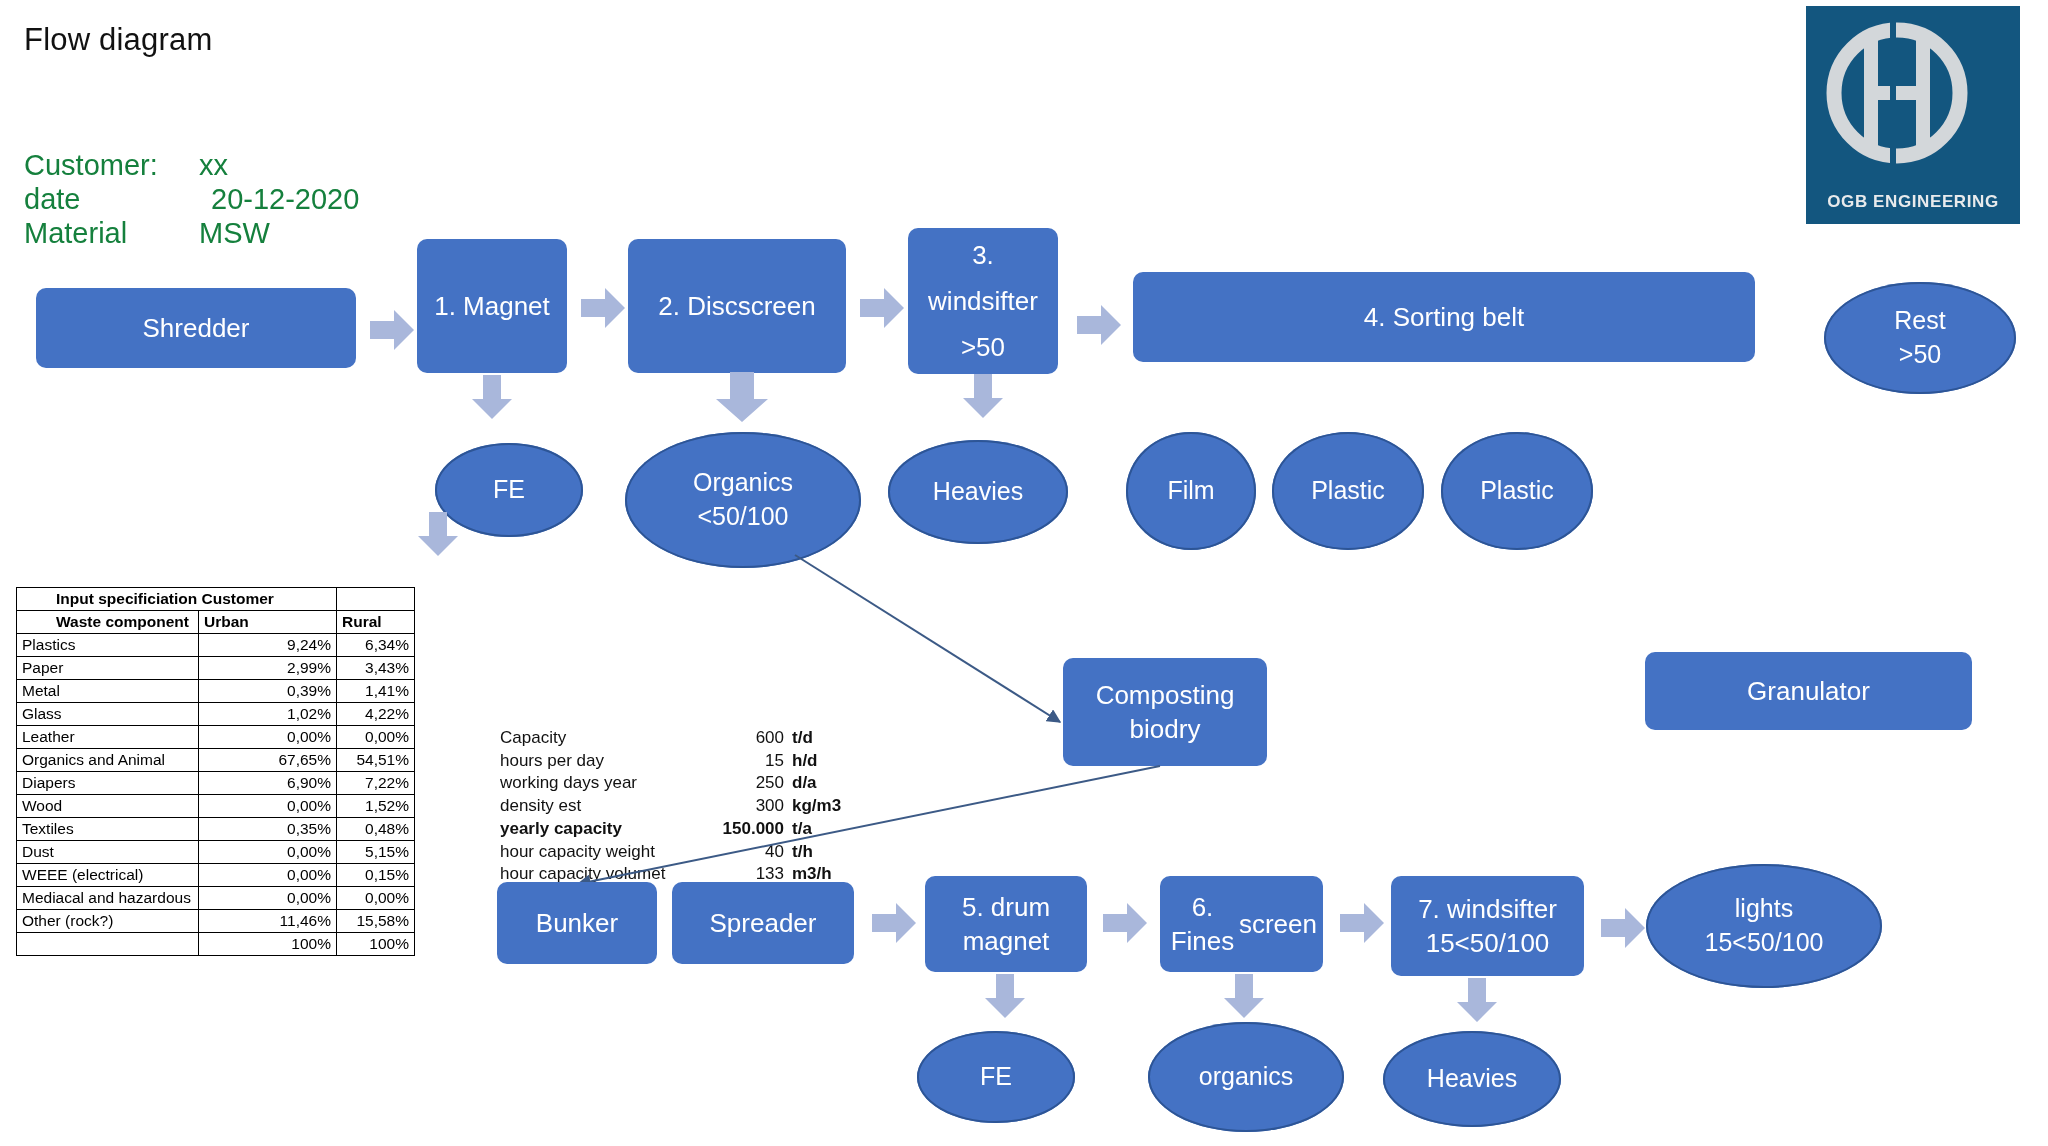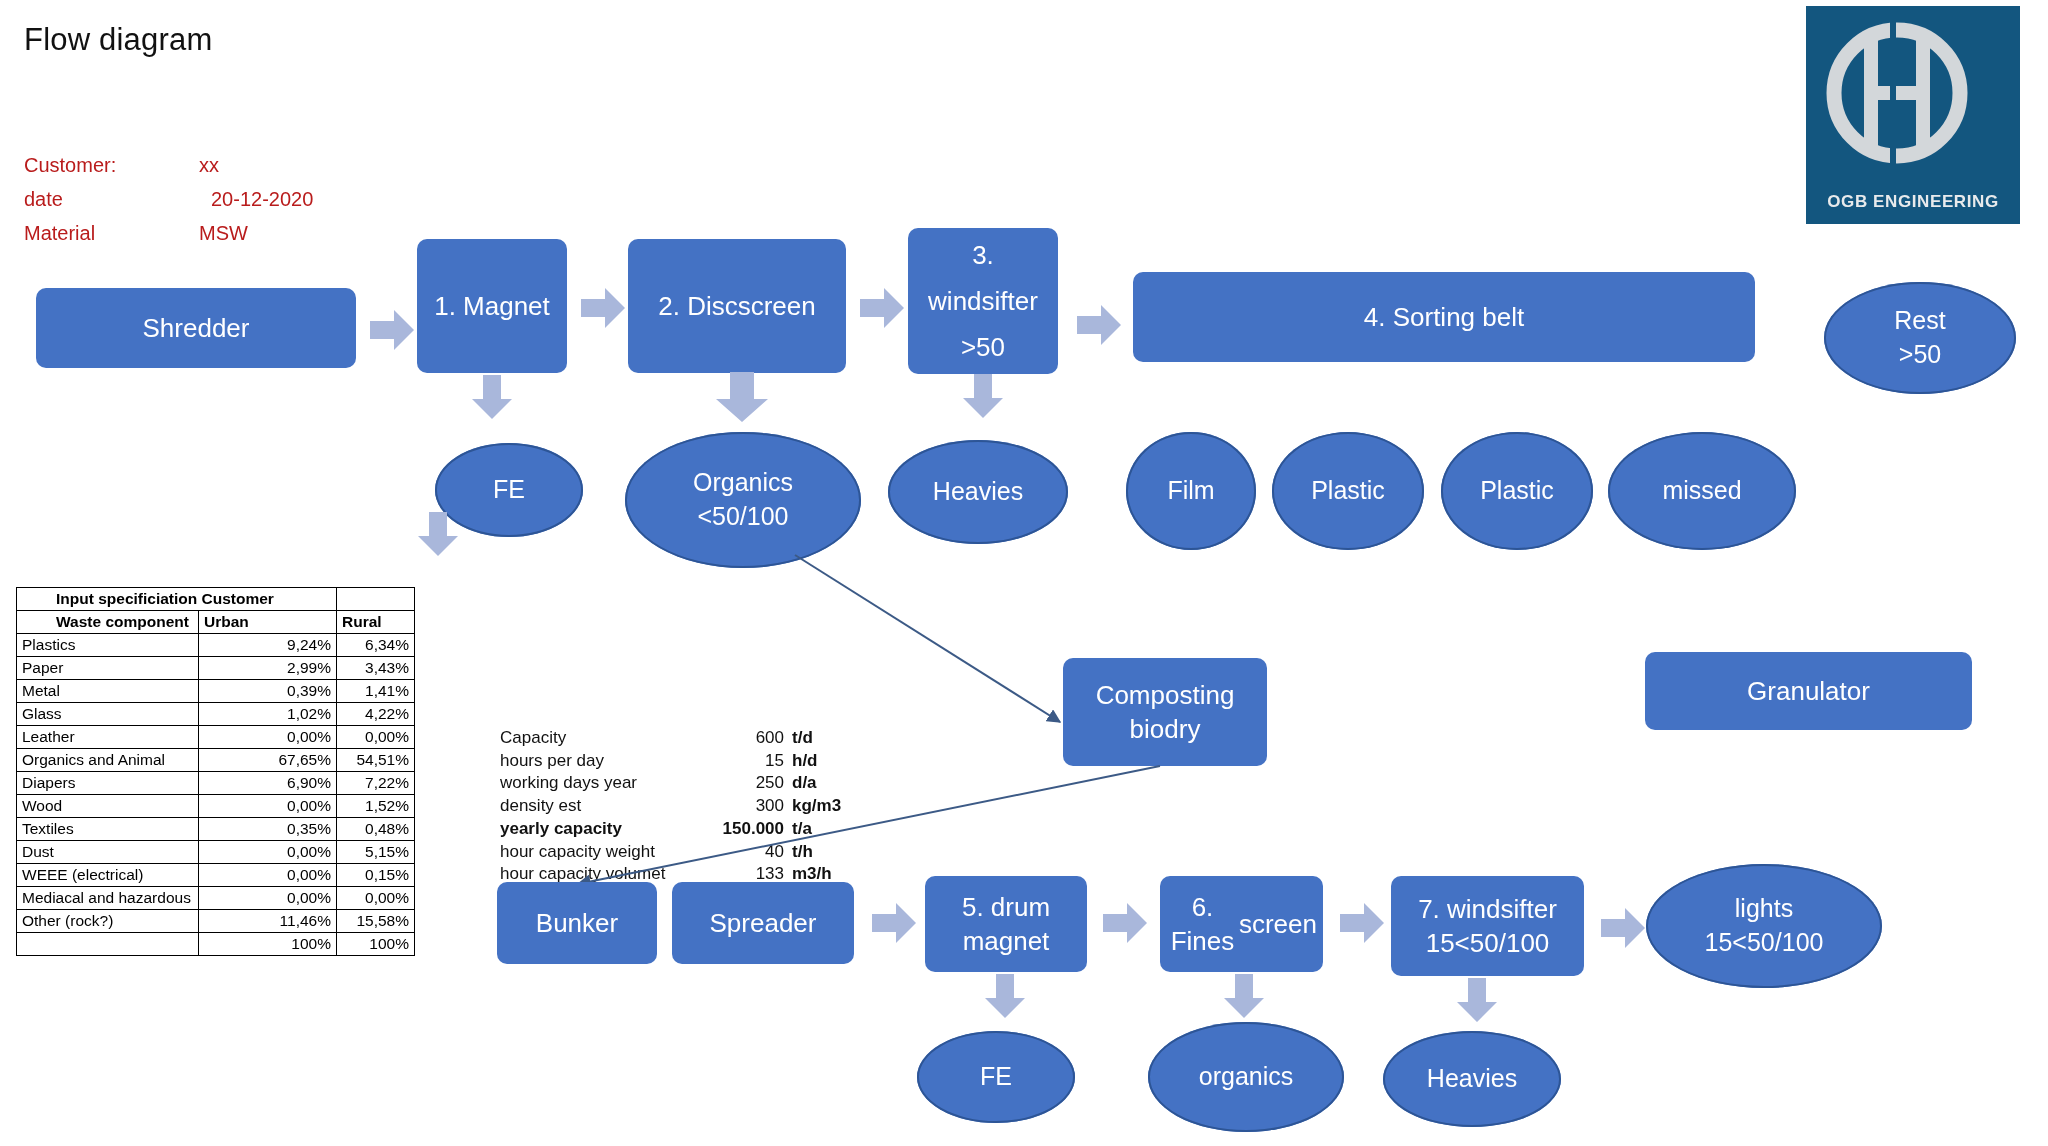--- a/index.html
+++ b/index.html
@@ -11,21 +11,21 @@
     color: #000000;
     overflow: hidden;
   }
   #stage { position: relative; width: 2048px; height: 1146px; }
 
   
   .title {
     position:absolute; left:24px; top:22px;
     font-size:31px; color:#111; letter-spacing:.2px;
   }
-  .meta { position:absolute; left:24px; top:148px; font-size:20px; line-height:34px; color:#b91c1c; }
+  .meta { position:absolute; left:24px; top:148px; font-size:29px; line-height:34px; color:#15803d; }
   .meta .row { display:block; white-space:pre; }
   .meta .lbl { display:inline-block; width:175px; }
   .meta .val { display:inline-block; }
   .meta .val.indent { padding-left:12px; }
 
   
   .logo {
     position:absolute; left:1806px; top:6px; width:214px; height:218px;
     background:#13567f;
   }
@@ -216,23 +216,20 @@
   </div>
 
   <div class="ell outlined" style="left:1272px; top:432px; width:152px; height:118px;">
     <span>Plastic</span>
   </div>
 
   <div class="ell outlined" style="left:1441px; top:432px; width:152px; height:118px;">
     <span>Plastic</span>
   </div>
 
-  <div class="ell outlined" style="left:1608px; top:432px; width:188px; height:118px;">
-    <span>missed</span>
-  </div>
 
   <table class="spec-table">
     <tbody>
         <tr>
       <td class="hdr c-name" colspan="2">Input specificiation Customer</td>
       <td class="c-rural"></td>
     </tr>
     <tr>
       <th class="hdr c-name">Waste component</th>
       <th class="hdr c-urban">Urban</th>

